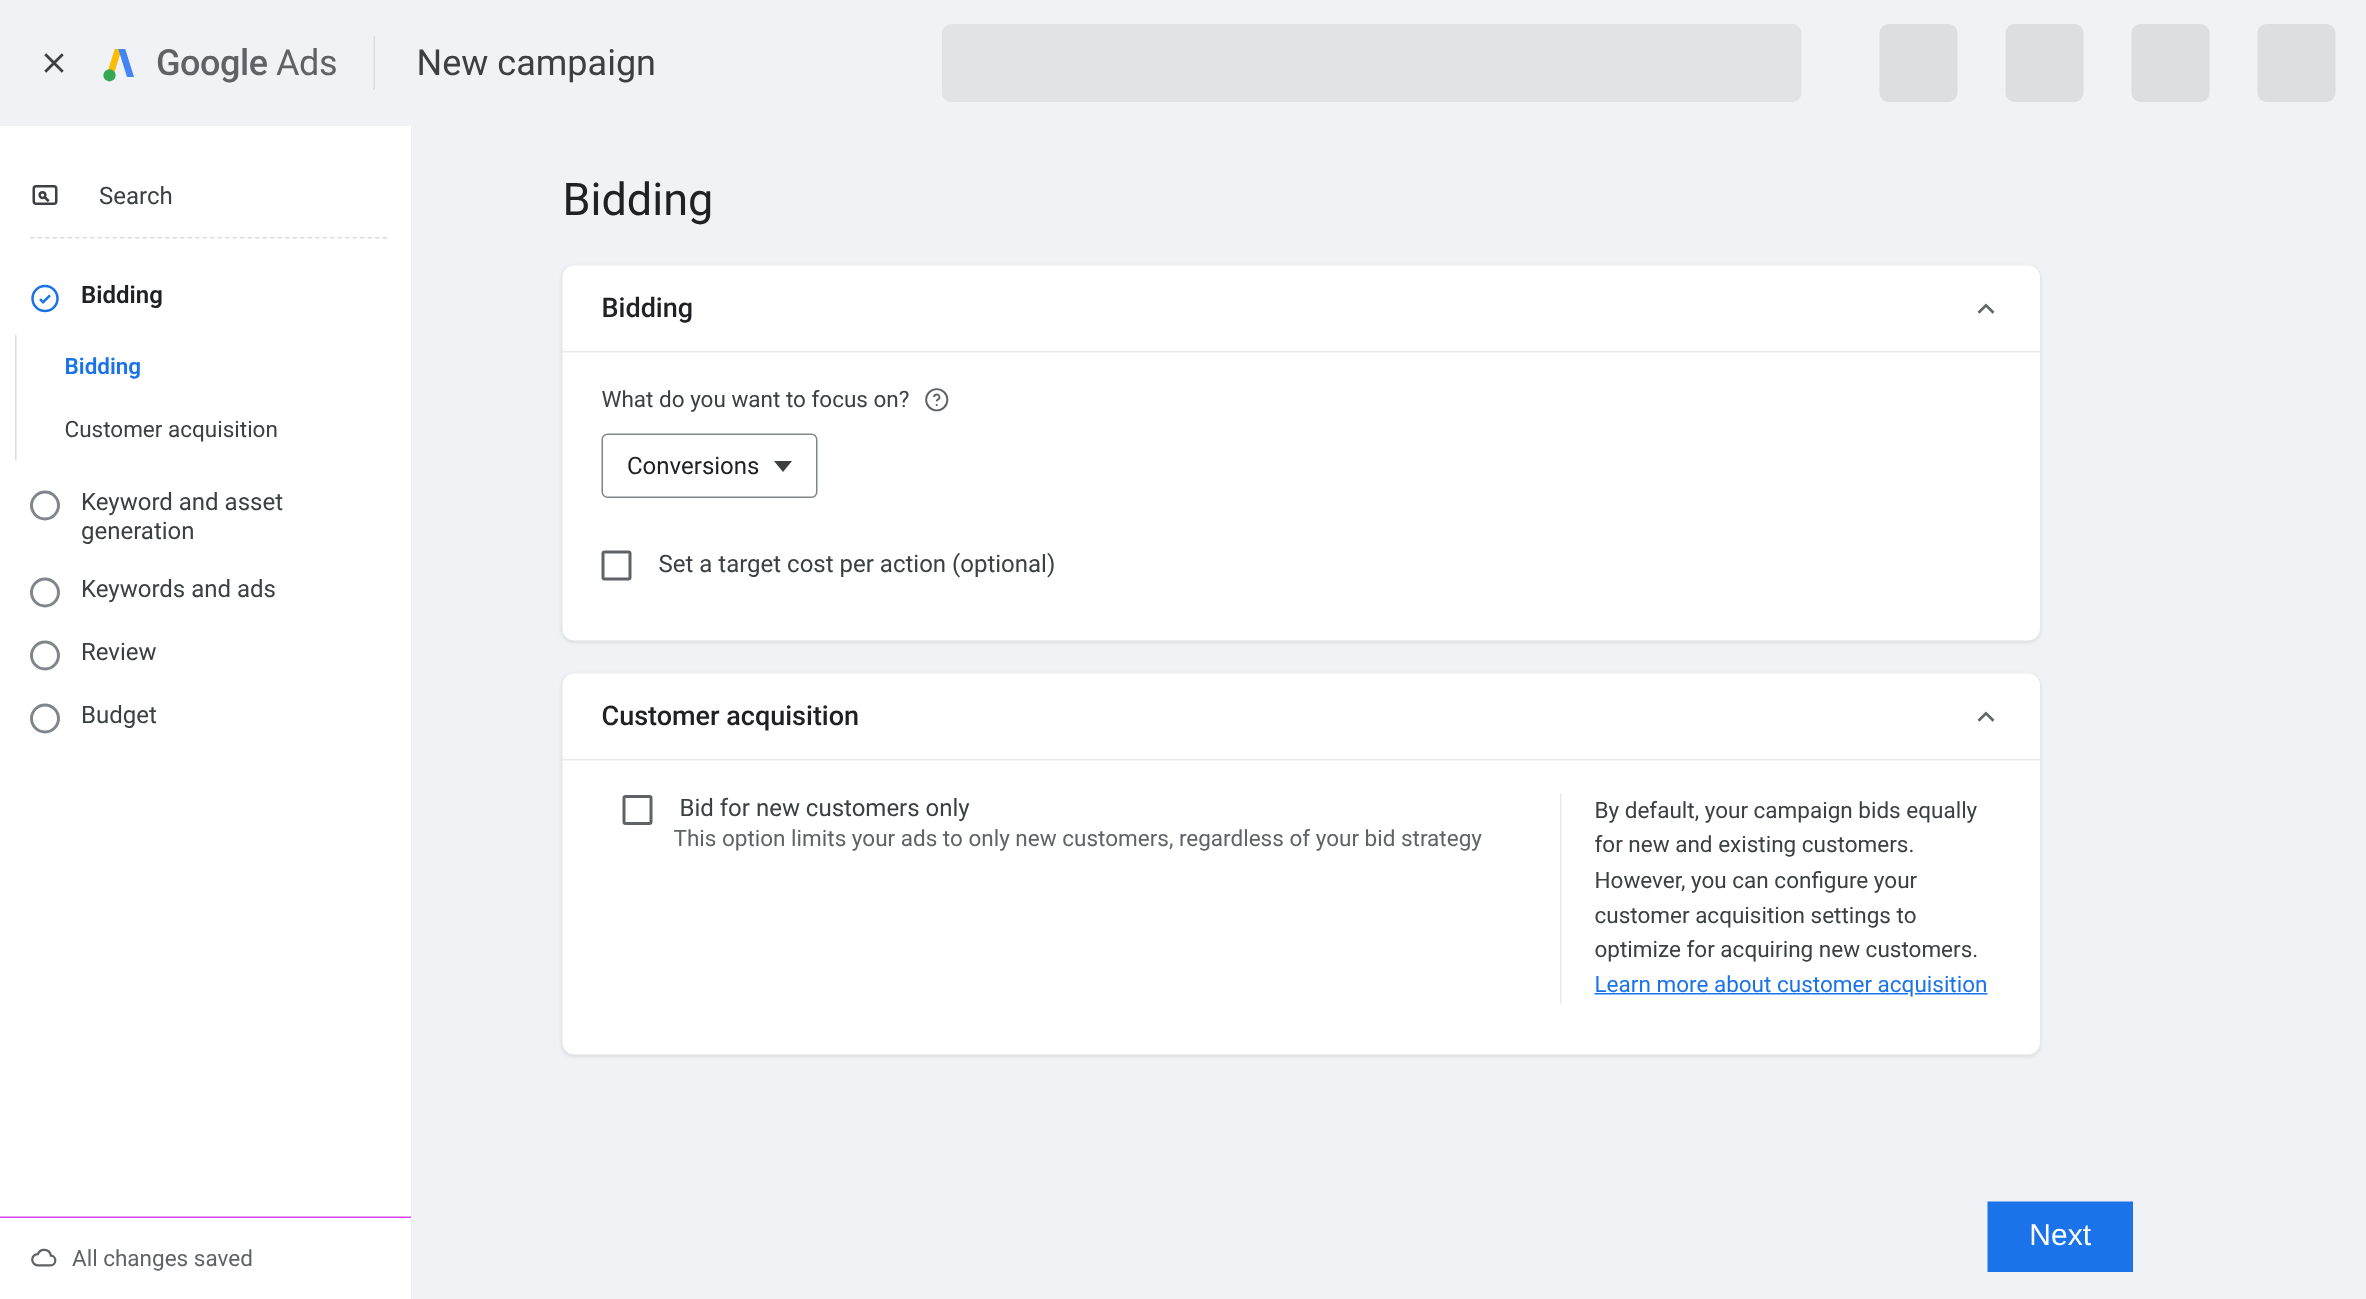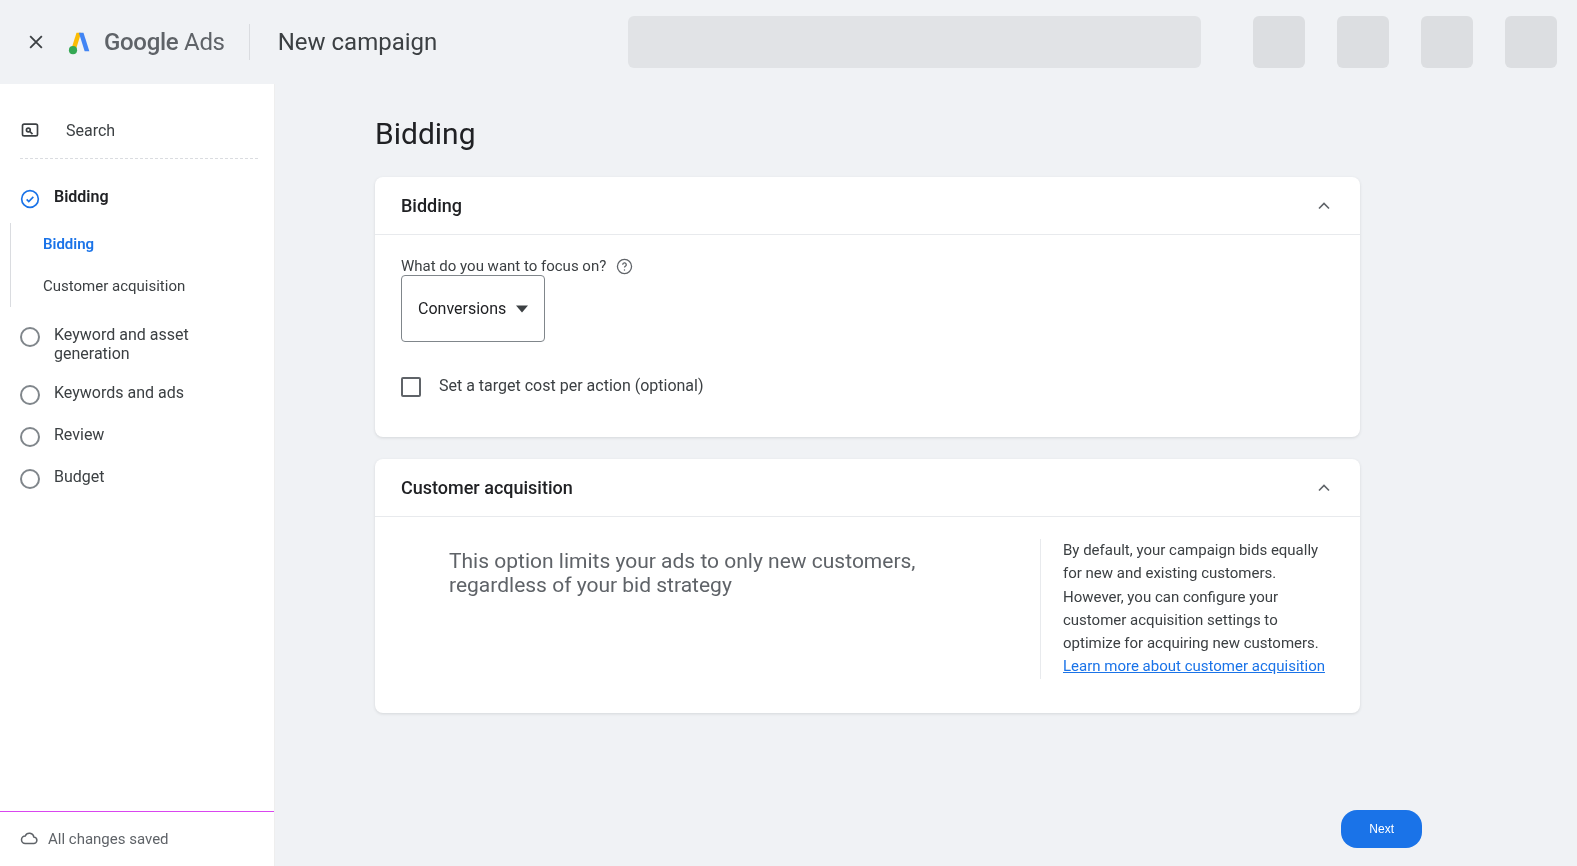--- a/index.html
+++ b/index.html
@@ -125,27 +125,27 @@
   .card-header {
     display: flex; align-items: center; justify-content: space-between;
     padding: 18px 26px;
     border-bottom: 1px solid #e8eaed;
     cursor: pointer;
   }
   .card-header h2 { font-size: 18px; font-weight: 500; color: #202124; }
   .card-body { padding: 22px 26px 40px 26px; }
 
   .field-label {
-    font-size: 15px; color: #3c4043; 
+    font-size: 15px; color: #3c4043; margin-bottom: 14px;
     display: flex; align-items: center; gap: 10px;
   }
   .select-box {
     display: inline-flex; align-items: center; gap: 10px;
     border: 1px solid #80868b; border-radius: 4px;
-    padding: 23px 16px;
+    padding: 11px 16px;
     font-size: 16px; color: #202124;
     cursor: pointer;
     margin-bottom: 34px;
   }
   .checkbox-row {
     display: flex; align-items: flex-start; gap: 18px;
     font-size: 16px; color: #3c4043;
   }
   .checkbox-box {
     width: 20px; height: 20px; border: 2px solid #5f6368; border-radius: 2px;
@@ -155,32 +155,32 @@
   .card-body.two-col {
     display: flex; gap: 0; padding: 22px 0 34px 0;
   }
   .col-left { flex: 1; padding: 0 26px 0 40px; }
   .col-right {
     width: 320px; padding: 0 26px 0 22px;
     border-left: 1px solid #e8eaed;
     font-size: 15px; color: #3c4043; line-height: 1.55;
   }
   .hint-text {
-    font-size: 21px; color: #5f6368; margin-top: 10px; padding-left: 34px;
+    font-size: 15px; color: #5f6368; padding-left: 34px;
   }
   .link { color: #1a73e8; text-decoration: underline; cursor: pointer; }
 
   .next-btn {
     position: absolute;
     right: 155px;
     bottom: 18px;
     background: #1a73e8; color: #fff;
-    border: none; border-radius: 16px;
+    border: none; border-radius: 0;
     padding: 12px 28px;
-    font-size: 12px; font-weight: 500;
+    font-size: 20px; font-weight: 500;
     cursor: pointer;
   }
 
   .chevron { width: 20px; height: 20px; color: #5f6368; }
   .help-icon { width:17px; height:17px; color:#5f6368; }
   .dropdown-arrow { width:12px; height:12px; color:#3c4043; }
 </style>
 </head>
 <body>
 
@@ -300,20 +300,24 @@
 
     <div class="card">
       <div class="card-header">
         <h2>Customer acquisition</h2>
         <svg class="chevron" viewBox="0 0 24 24">
             <path d="M6 15l6-6 6 6" fill="none" stroke="currentColor" stroke-width="2"></path>
           </svg>
       </div>
       <div class="card-body two-col">
         <div class="col-left">
+          <div class="checkbox-row">
+            <span class="checkbox-box"></span>
+            <span>Bid for new customers only</span>
+          </div>
           <div class="hint-text">This option limits your ads to only new customers, regardless of your bid strategy</div>
         </div>
         <div class="col-right">
           <span>By default, your campaign bids equally for new and existing customers. However, you can configure your customer acquisition settings to optimize for acquiring new customers. </span><a class="link">Learn more about customer acquisition</a>
         </div>
       </div>
     </div>
 
     <button class="next-btn">Next</button>
   </div>

